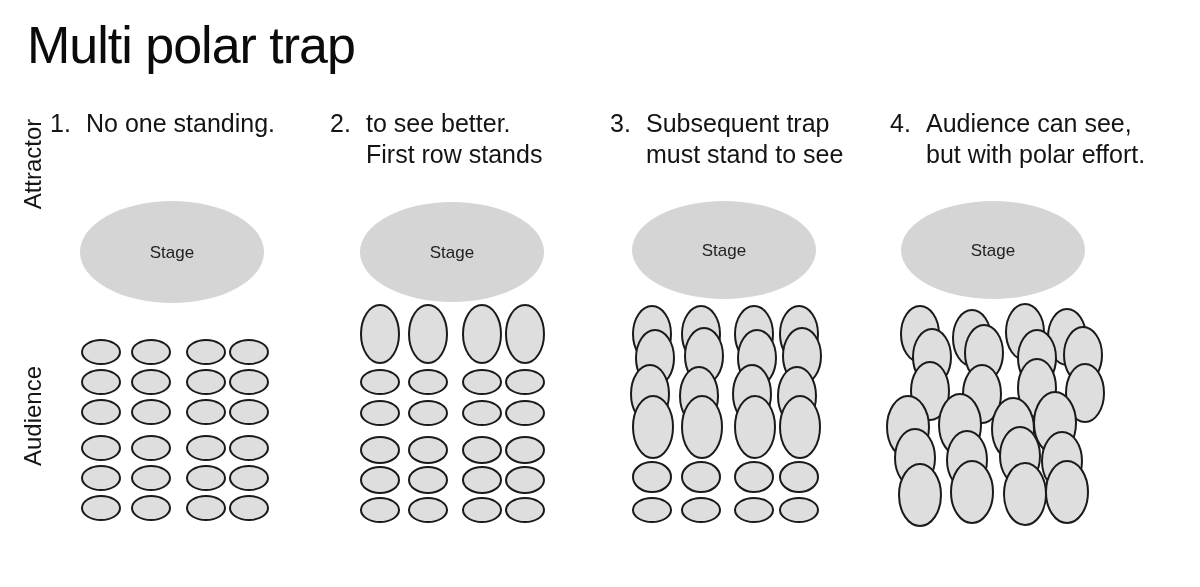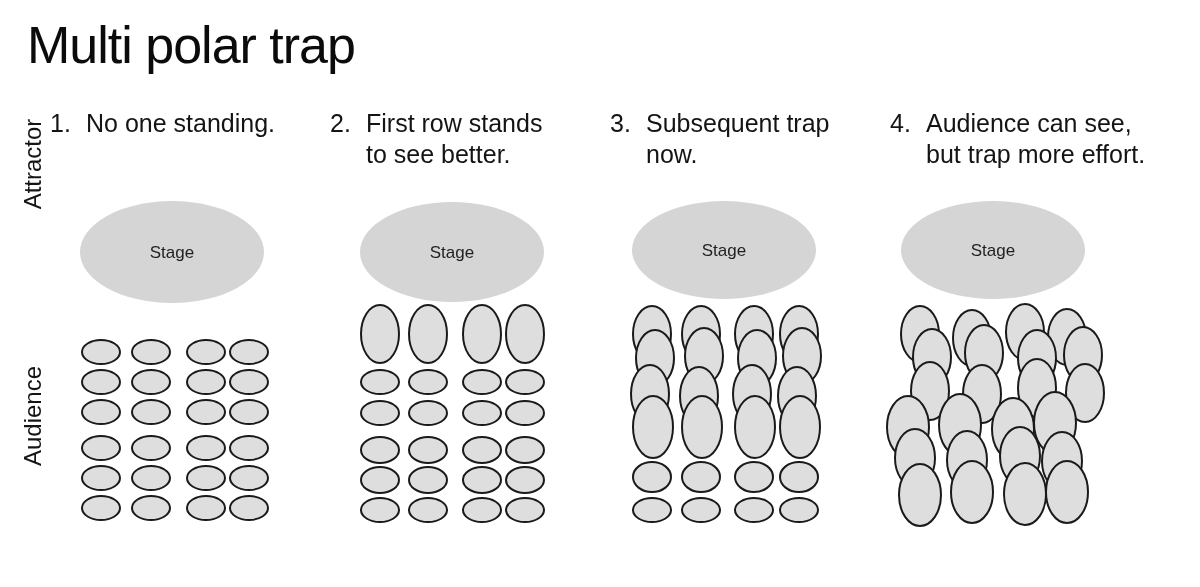--- a/index.html
+++ b/index.html
@@ -65,22 +65,22 @@
           <ellipse cx="61" cy="313" rx="19" ry="12" fill="#dedede" stroke="#1a1a1a" stroke-width="2"></ellipse>
           <ellipse cx="111" cy="313" rx="19" ry="12" fill="#dedede" stroke="#1a1a1a" stroke-width="2"></ellipse>
           <ellipse cx="166" cy="313" rx="19" ry="12" fill="#dedede" stroke="#1a1a1a" stroke-width="2"></ellipse>
           <ellipse cx="209" cy="313" rx="19" ry="12" fill="#dedede" stroke="#1a1a1a" stroke-width="2"></ellipse>
         </svg>
       </div>
       <div class="panel" style="left: 320px;">
         <div class="caption">
           <span class="cap-num">2.</span>
           <span class="cap-text">
+            <div>to see better.</div>
             <div>First row stands</div>
-            <div>to see better.</div>
           </span>
         </div>
         <svg class="scene" width="285" height="350" viewBox="0 0 285 350">
           <ellipse cx="132" cy="57" rx="92" ry="50" fill="#d5d5d5"></ellipse>
           <text x="132" y="63" text-anchor="middle" font-size="17" fill="#1f1f1f">Stage</text>
           <ellipse cx="60" cy="139" rx="19" ry="29" fill="#dedede" stroke="#1a1a1a" stroke-width="2"></ellipse>
           <ellipse cx="108" cy="139" rx="19" ry="29" fill="#dedede" stroke="#1a1a1a" stroke-width="2"></ellipse>
           <ellipse cx="162" cy="139" rx="19" ry="29" fill="#dedede" stroke="#1a1a1a" stroke-width="2"></ellipse>
           <ellipse cx="205" cy="139" rx="19" ry="29" fill="#dedede" stroke="#1a1a1a" stroke-width="2"></ellipse>
           <ellipse cx="60" cy="187" rx="19" ry="12" fill="#dedede" stroke="#1a1a1a" stroke-width="2"></ellipse>
@@ -103,21 +103,21 @@
           <ellipse cx="108" cy="315" rx="19" ry="12" fill="#dedede" stroke="#1a1a1a" stroke-width="2"></ellipse>
           <ellipse cx="162" cy="315" rx="19" ry="12" fill="#dedede" stroke="#1a1a1a" stroke-width="2"></ellipse>
           <ellipse cx="205" cy="315" rx="19" ry="12" fill="#dedede" stroke="#1a1a1a" stroke-width="2"></ellipse>
         </svg>
       </div>
       <div class="panel" style="left: 600px;">
         <div class="caption">
           <span class="cap-num">3.</span>
           <span class="cap-text">
             <div>Subsequent trap</div>
-            <div>now.</div>
+            <div>must stand to see</div>
           </span>
         </div>
         <svg class="scene" width="285" height="350" viewBox="0 0 285 350">
           <ellipse cx="124" cy="55" rx="92" ry="49" fill="#d5d5d5"></ellipse>
           <text x="124" y="61" text-anchor="middle" font-size="17" fill="#1f1f1f">Stage</text>
           <ellipse cx="52" cy="139" rx="19" ry="28" fill="#dedede" stroke="#1a1a1a" stroke-width="2"></ellipse>
           <ellipse cx="101" cy="139" rx="19" ry="28" fill="#dedede" stroke="#1a1a1a" stroke-width="2"></ellipse>
           <ellipse cx="154" cy="139" rx="19" ry="28" fill="#dedede" stroke="#1a1a1a" stroke-width="2"></ellipse>
           <ellipse cx="199" cy="139" rx="19" ry="28" fill="#dedede" stroke="#1a1a1a" stroke-width="2"></ellipse>
           <ellipse cx="55" cy="163" rx="19" ry="28" fill="#dedede" stroke="#1a1a1a" stroke-width="2"></ellipse>
@@ -140,21 +140,21 @@
           <ellipse cx="101" cy="315" rx="19" ry="12" fill="#dedede" stroke="#1a1a1a" stroke-width="2"></ellipse>
           <ellipse cx="154" cy="315" rx="19" ry="12" fill="#dedede" stroke="#1a1a1a" stroke-width="2"></ellipse>
           <ellipse cx="199" cy="315" rx="19" ry="12" fill="#dedede" stroke="#1a1a1a" stroke-width="2"></ellipse>
         </svg>
       </div>
       <div class="panel" style="left: 880px;">
         <div class="caption">
           <span class="cap-num">4.</span>
           <span class="cap-text">
             <div>Audience can see,</div>
-            <div>but trap more effort.</div>
+            <div>but with polar effort.</div>
           </span>
         </div>
         <svg class="scene" width="285" height="350" viewBox="0 0 285 350">
           <ellipse cx="113" cy="55" rx="92" ry="49" fill="#d5d5d5"></ellipse>
           <text x="113" y="61" text-anchor="middle" font-size="17" fill="#1f1f1f">Stage</text>
           <ellipse cx="40" cy="139" rx="19" ry="28" fill="#dedede" stroke="#1a1a1a" stroke-width="2"></ellipse>
           <ellipse cx="92" cy="143" rx="19" ry="28" fill="#dedede" stroke="#1a1a1a" stroke-width="2"></ellipse>
           <ellipse cx="145" cy="137" rx="19" ry="28" fill="#dedede" stroke="#1a1a1a" stroke-width="2"></ellipse>
           <ellipse cx="187" cy="142" rx="19" ry="28" fill="#dedede" stroke="#1a1a1a" stroke-width="2"></ellipse>
           <ellipse cx="52" cy="162" rx="19" ry="28" fill="#dedede" stroke="#1a1a1a" stroke-width="2"></ellipse>

